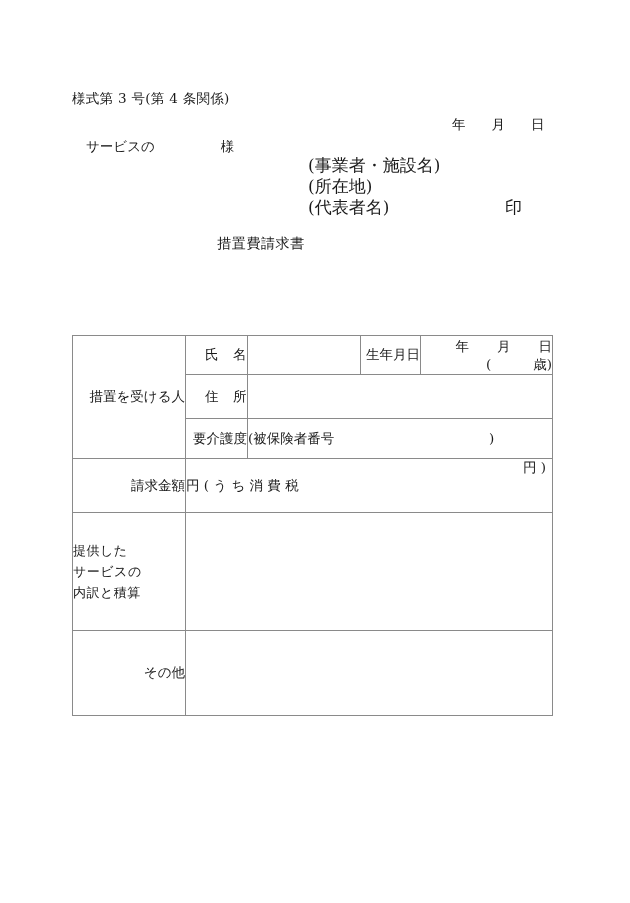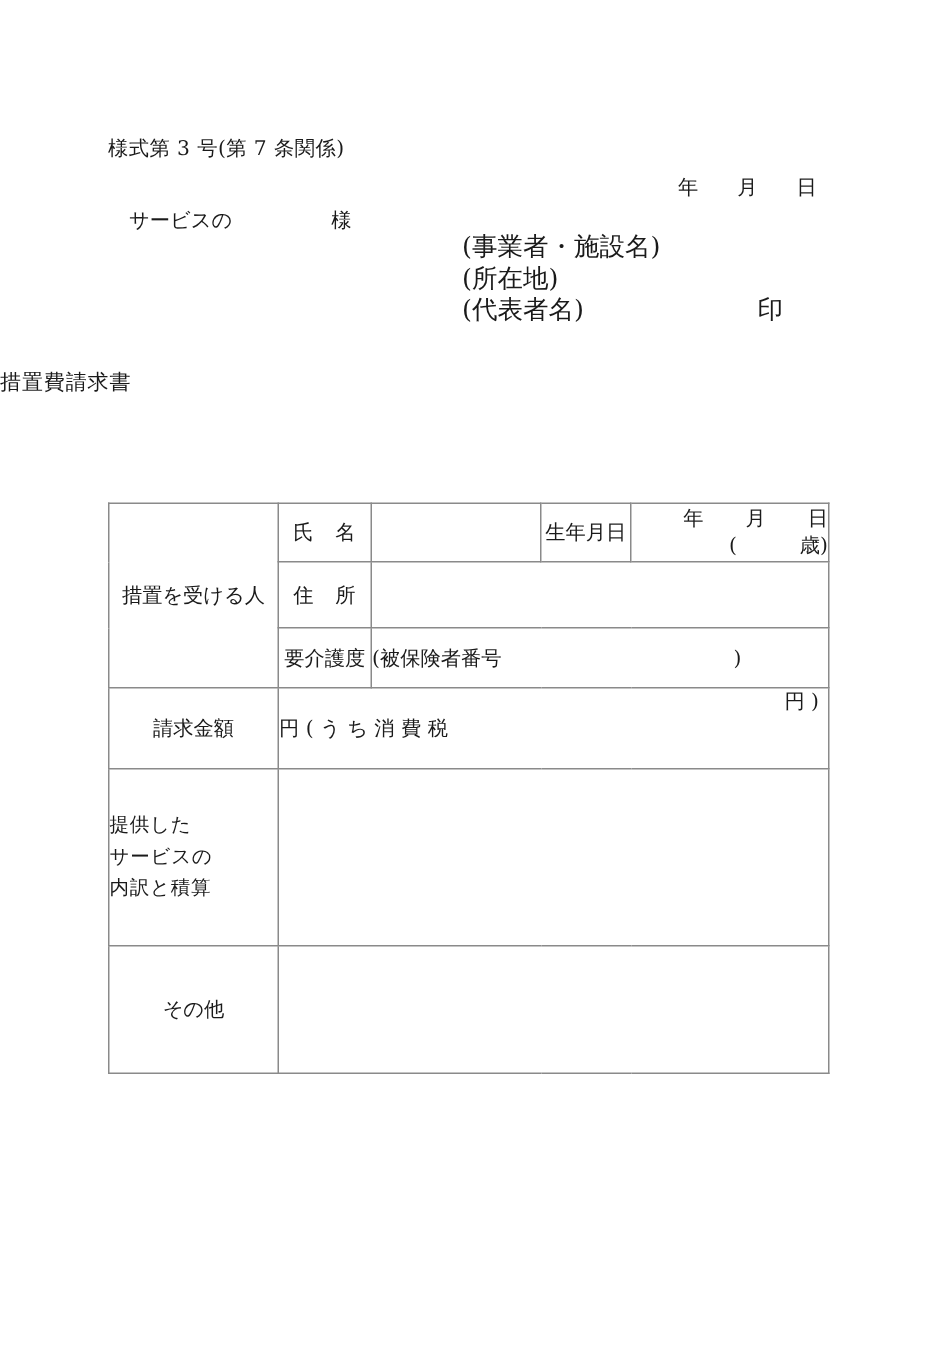--- a/index.html
+++ b/index.html
@@ -61,22 +61,23 @@
   .seal {
     position: absolute;
     left: 197px;
     top: 0;
   }
 
   
   .doc-title {
     position: absolute;
     left: 0;
-    top: 246px;
+    top: 235px;
     width: 522px;
+    text-align: center;
     font-size: 14px;
     letter-spacing: 0.6px;
   }
 
   
   .body-text {
     position: absolute;
     left: 72px;
     top: 274px;
     width: 486px;
@@ -99,21 +100,21 @@
     table-layout: fixed;
     font-size: 13.5px;
   }
   .form-table td {
     border: 1px solid #8a8a8a;
     padding: 0;
     vertical-align: middle;
     color: #1a1a1a;
   }
   .c-label {
-    text-align: center;
+    text-align: right;
   }
   .spaced2 {
     letter-spacing: 0.5px;
   }
   .cell-pad { padding: 0 8px; }
 
   .r-name { height: 39px; }
   .r-addr { height: 44px; }
   .r-care { height: 40px; }
   .r-amount { height: 54px; }
@@ -153,21 +154,21 @@
     font-size: 13px;
     letter-spacing: 0.5px;
   }
   .multi-label span { display: block; }
 </style>
 </head>
 <body>
 
 <div class="page">
 
-  <div class="form-number">様式第 3 号(第 7 条関係)</div>
+  <div class="form-number">様式第 3 号(第 4 条関係)</div>
 
   <div class="date-line">
     <span>年</span><span class="sp"></span><span>月</span><span class="sp"></span><span>日</span>
   </div>
 
   <div class="addressee">
     <span>サービスの</span><span class="gap"></span><span>様</span>
   </div>
 
   <div class="sender-block">

